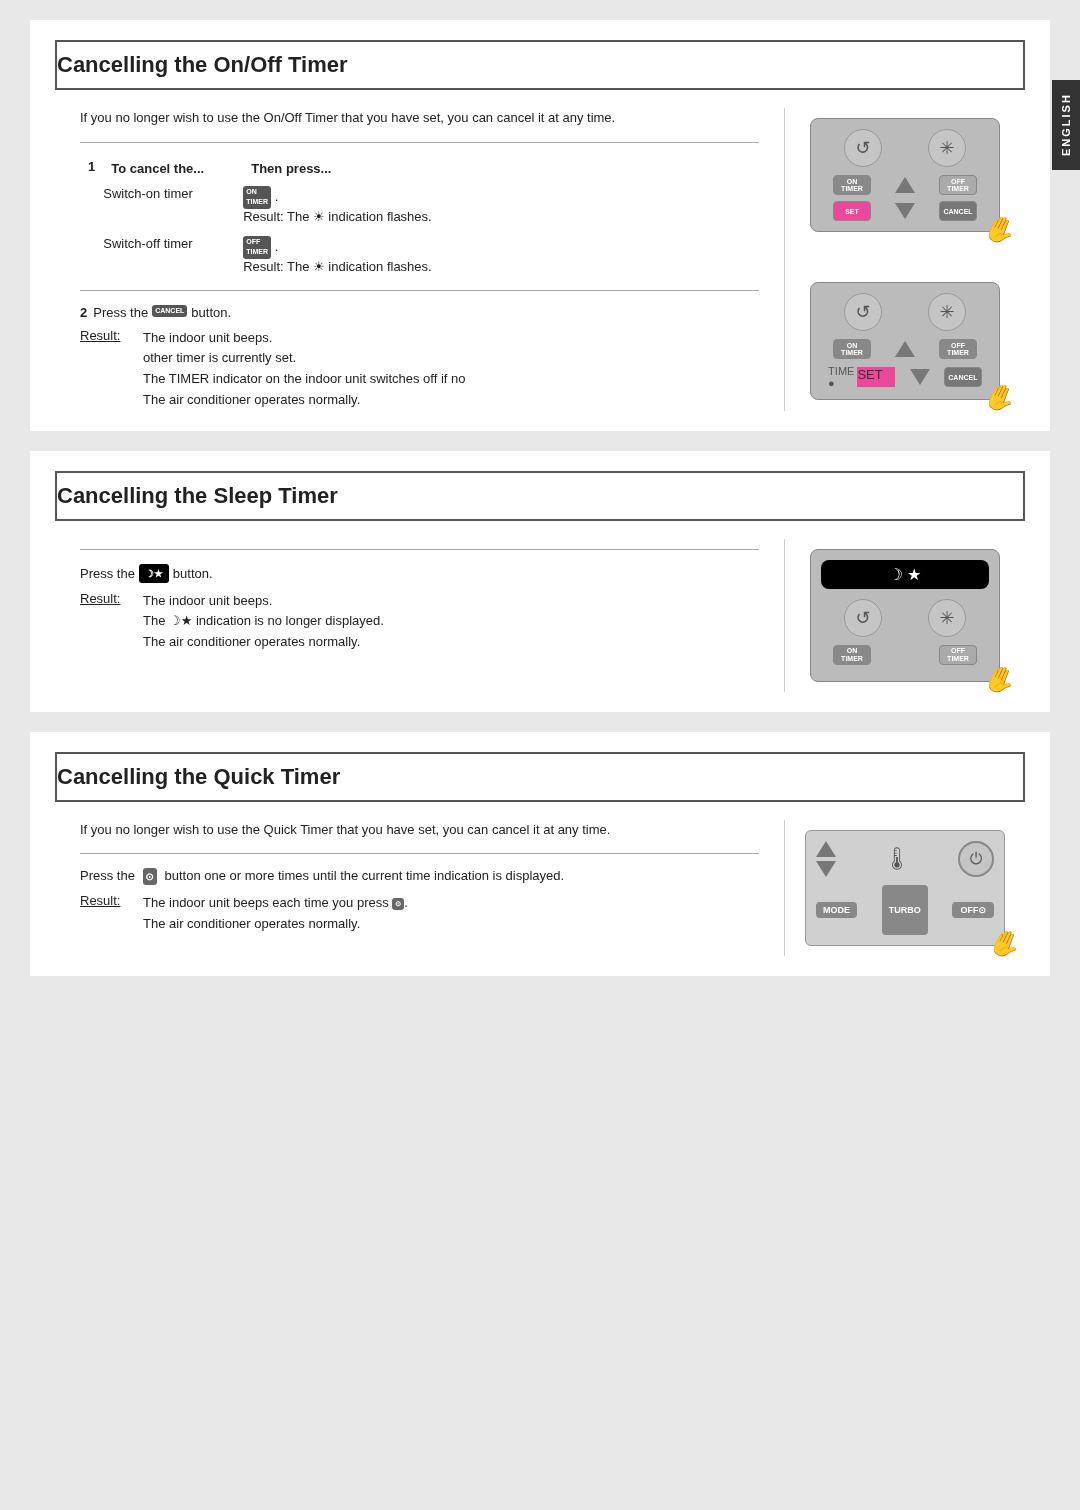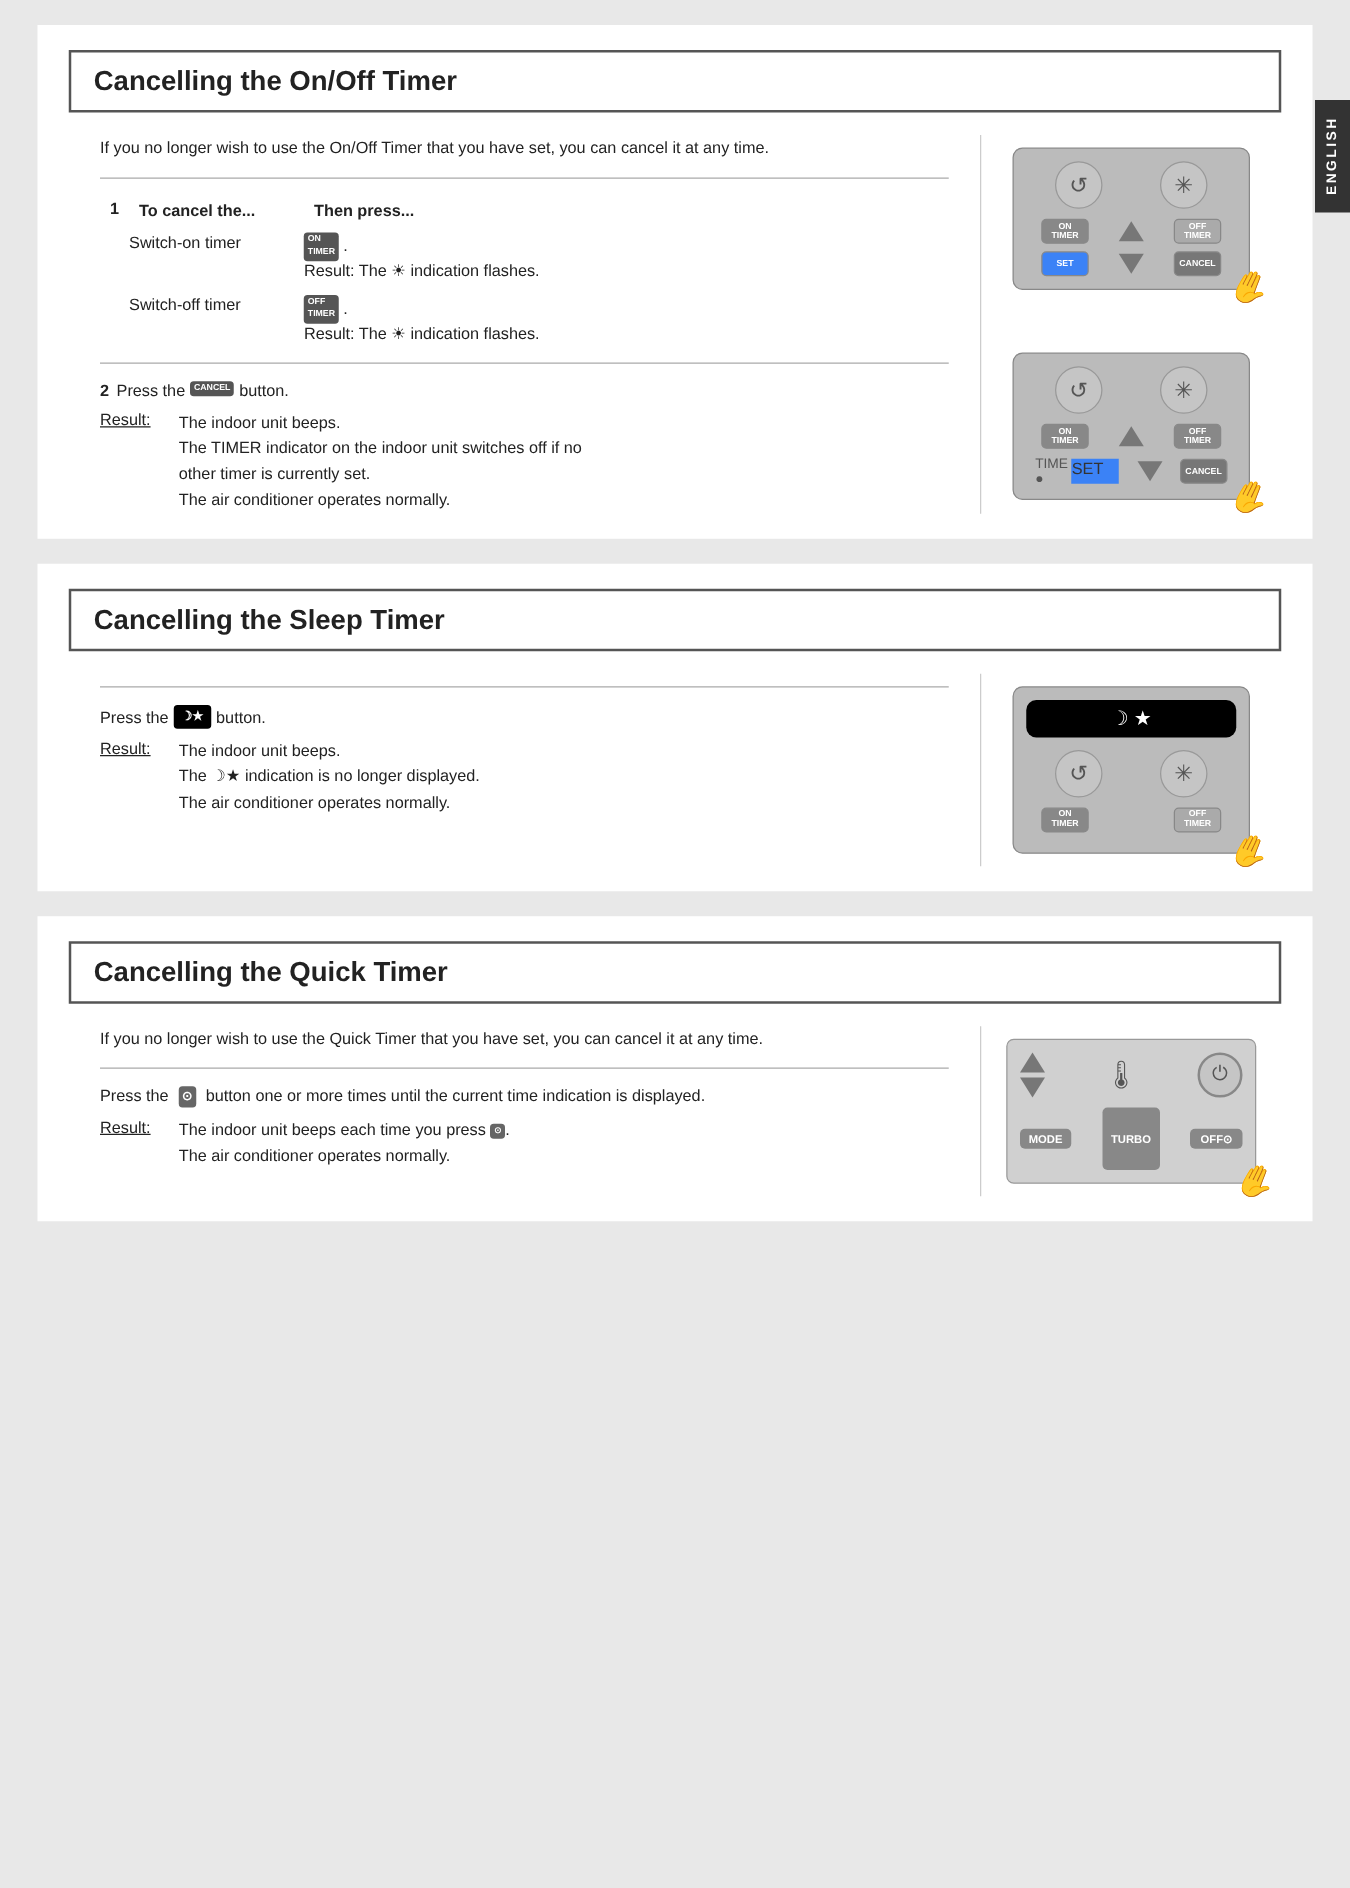--- a/index.html
+++ b/index.html
@@ -39,21 +39,21 @@
       height: 90px;
       display: flex;
       align-items: center;
       justify-content: center;
     }
 
     
     .section-header {
       background: white;
       border: 2px solid #555;
-      padding: 10px 18px;
+      padding: 10px 0;
       font-size: 22px;
       font-weight: bold;
       margin-bottom: 18px;
       display: inline-block;
       width: 100%;
     }
 
     .section-inner {
       display: flex;
       width: 100%;
@@ -267,21 +267,21 @@
       justify-content: center;
       font-size: 7px;
       font-weight: bold;
       color: white;
       line-height: 1.1;
       text-align: center;
     }
 
     .on-timer-face { background: #888; }
     .off-timer-face { background: #aaa; color: #333; }
-    .set-face { background: #3b82f6; color: #333; }
+    .set-face { background: #ec4899; color: #333; }
     .cancel-face { background: #777; color: white; }
 
     .triangle-up {
       width: 0;
       height: 0;
       border-left: 10px solid transparent;
       border-right: 10px solid transparent;
       border-bottom: 16px solid #777;
     }
 
@@ -342,22 +342,22 @@
         <div class="step2-row">
           <span class="step-num" style="margin-right:6px;">2</span>
           <span>Press the </span>
           <span class="small-btn-img" style="margin: 0 4px;">CANCEL</span>
           <span> button.</span>
         </div>
         <div class="result-row" style="margin-top:8px;">
           <span class="result-label" style="min-width:55px;">Result:</span>
           <div class="result-text-block">
             <div>The indoor unit beeps.</div>
+            <div>other timer is currently set.</div>
             <div>The TIMER indicator on the indoor unit switches off if no</div>
-            <div>other timer is currently set.</div>
             <div>The air conditioner operates normally.</div>
           </div>
         </div>
       </div>
 
       <div class="section-right">
 
         <div class="remote-container">
           <div class="rc-full">
             <div class="rc-top-row">

